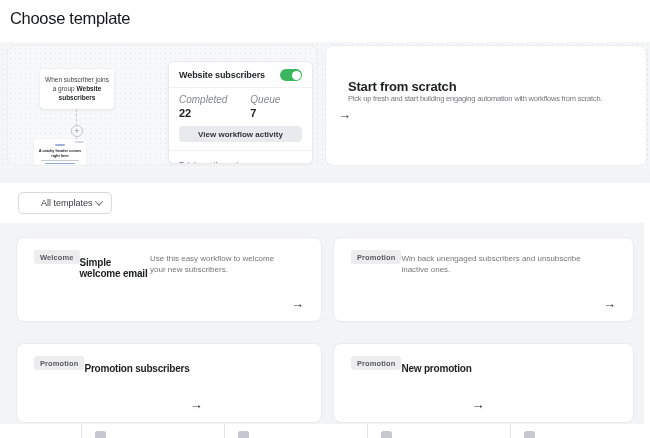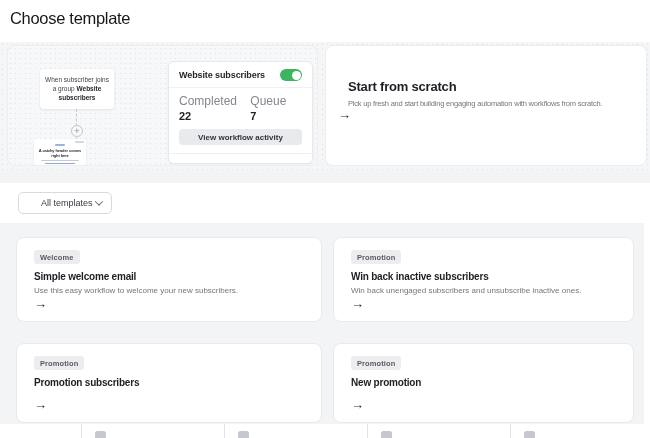--- a/index.html
+++ b/index.html
@@ -52,52 +52,52 @@
     background:#fff; border:1px solid #e8e9ed; border-radius:6px;
     box-shadow:0 1px 3px rgba(30,32,40,.06); overflow:hidden;
   }
   .sp-head { display:flex; align-items:center; justify-content:space-between; padding:7px 10px 6px; }
   .sp-title { font-size:9px; font-weight:bold; color:#26272c; letter-spacing:-0.1px; }
   .toggle { width:22px; height:12px; border-radius:7px; background:#3cb55e; position:relative; cursor:pointer; }
   .toggle .knob { position:absolute; right:1.5px; top:1.5px; width:9px; height:9px; border-radius:50%; background:#fff; }
   .sp-div { height:1px; background:#eef0f2; }
   .sp-stats { display:flex; padding:6px 10px 2px; }
   .sp-col1 { flex:0 0 58%; }
-  .sp-label { font-size:12px; color:#85868f; }
+  .sp-label { font-size:10px; color:#85868f;font-style:italic; }
   .sp-value { font-size:11px; font-weight:bold; color:#1e1f24; margin-top:2px; }
   .sp-btn {
     margin:5px 10px 8px; height:16px; background:#e9eaee; border:none; border-radius:4px;
     width:calc(100% - 20px); font-family:inherit; font-size:8px; font-weight:bold; color:#33343a;
     display:flex; align-items:center; justify-content:center; cursor:pointer;
   }
   .sp-foot { padding:9px 10px; font-size:8px; color:#55565e; }
 
   .scratch {
     position:absolute; left:325px; top:3px; width:322px; height:121px;
     background:#fff; border:1px solid #eceef1; border-radius:8px; padding:33px 22px 0; overflow:hidden;
   }
   .scratch h3 { font-size:13px; font-weight:bold; color:#1e1f24; letter-spacing:-0.2px; }
-  .scratch p { font-size:7.5px; letter-spacing:-0.2px; color:#75767e; margin-top:5px; white-space:nowrap; }
+  .scratch p { font-size:7.5px; letter-spacing:-0.2px; color:#75767e; white-space:nowrap; }
   .scratch .arrow { position:absolute; left:12px; top:62px; }
   .arrow { font-size:13px; color:#2a2b30; line-height:14px; }
 
   
   .filter-band { height:40px; background:#fff; margin-top:13px; padding:9px 0 0 18px; }
   .dropdown {
     width:94px; height:22px; background:#fff; border:1px solid #d9dade; border-radius:5px;
     display:flex; align-items:center; padding:0 9px; cursor:pointer;
   }
   .dropdown .lbl { font-size:9px; color:#3a3b42;margin-left:13px; }
   .chev { margin-left:auto; width:6px; height:6px; border-right:1.3px solid #6b6c74; border-bottom:1.3px solid #6b6c74; transform:rotate(45deg) translate(-1px,-1px); }
 
   
   .grid { position:relative; height:215px; }
   .tcard {
     position:absolute; background:#fff; border:1px solid #e9eaee; border-radius:8px;
-    padding:12px 17px 10px; display:flex; flex-direction:column; overflow:hidden; cursor:pointer;
+    padding:12px 17px 10px; display:flex; flex-direction:row; overflow:hidden; cursor:pointer;
   }
   .tcard.c1 { left:16px;  top:14px;  width:306px; height:85px; }
   .tcard.c2 { left:333px; top:14px;  width:301px; height:85px; }
   .tcard.c3 { left:16px;  top:120px; width:306px; height:80px; }
   .tcard.c4 { left:333px; top:120px; width:301px; height:80px; }
   .badge {
     align-self:flex-start; font-size:7.5px; font-weight:bold; color:#595a62;
     background:#ededf0; padding:2.5px 6px; border-radius:3px; letter-spacing:0.1px;
   }
   .tcard h4 { font-size:10px; font-weight:bold; color:#1e1f24; letter-spacing:-0.2px; margin-top:7px; }
@@ -178,21 +178,20 @@
 
     <div class="tcard c1">
       <span class="badge">Welcome</span>
       <h4>Simple welcome email</h4>
       <p>Use this easy workflow to welcome your new subscribers.</p>
       <span class="arrow">→</span>
     </div>
 
     <div class="tcard c2">
       <span class="badge">Promotion</span>
-      <h4>Win back inactive subscribers</h4>
       <p>Win back unengaged subscribers and unsubscribe inactive ones.</p>
       <span class="arrow">→</span>
     </div>
 
     <div class="tcard c3">
       <span class="badge">Promotion</span>
       <h4>Promotion subscribers</h4>
       <span class="arrow">→</span>
     </div>
 

